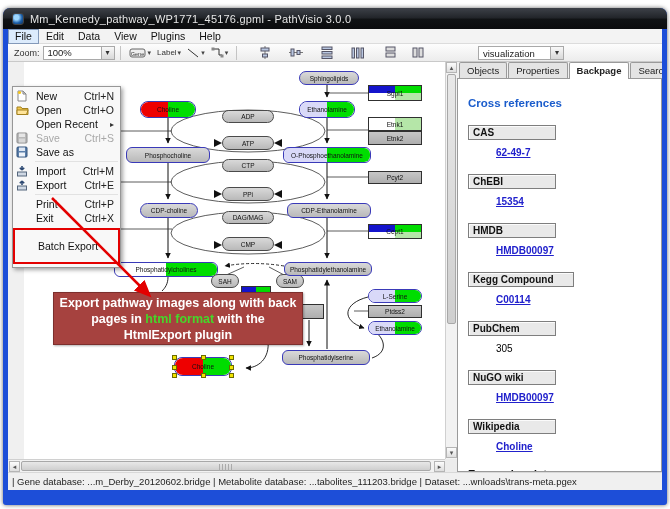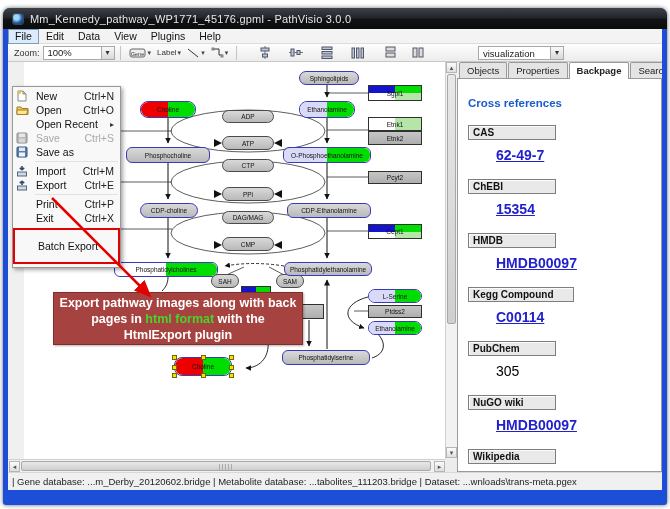--- a/index.html
+++ b/index.html
@@ -60,21 +60,21 @@
   .tab.active{background:#ffffff;font-weight:bold;height:17px;position:relative;z-index:2;}
   .panel-body{position:absolute;left:0;top:16px;width:205px;height:394px;background:#ffffff;
     border:1px solid #9a9a9a;overflow:hidden;}
   .bp-content{padding:6px 10px 0 10px;}
   .bp-heading{font-weight:bold;font-size:11.5px;margin:12px 0 16px 0;}
   .bp-section{margin-bottom:16px;}
   .bp-header{width:88px;height:15px;background:#e9e9e9;border:1px solid #7e7e7e;
     box-shadow:inset 1px 1px 0 #fbfbfb;font-size:10px;font-weight:bold;color:#111;
     line-height:13px;padding-left:4px;margin-bottom:7px;white-space:nowrap;}
   .bp-header.wide{width:106px;}
-  .bp-value{font-size:14px;padding-left:28px;}
+  .bp-value{font-size:10px;padding-left:28px;}
   .bp-value a{font-weight:bold;}
   .bp-footer{font-weight:bold;font-size:11px;color:#111;margin-top:2px;}
 
   
   .statusbar{position:absolute;left:0;top:443px;width:654px;height:18px;background:#f0f0f0;
     border-top:1px solid #d8d8d8;font-size:9.5px;color:#222;line-height:17px;padding-left:4px;
     white-space:nowrap;overflow:hidden;}
 
   
   .filemenu{position:absolute;left:4px;top:16px;width:109px;background:#f8f8f8;

